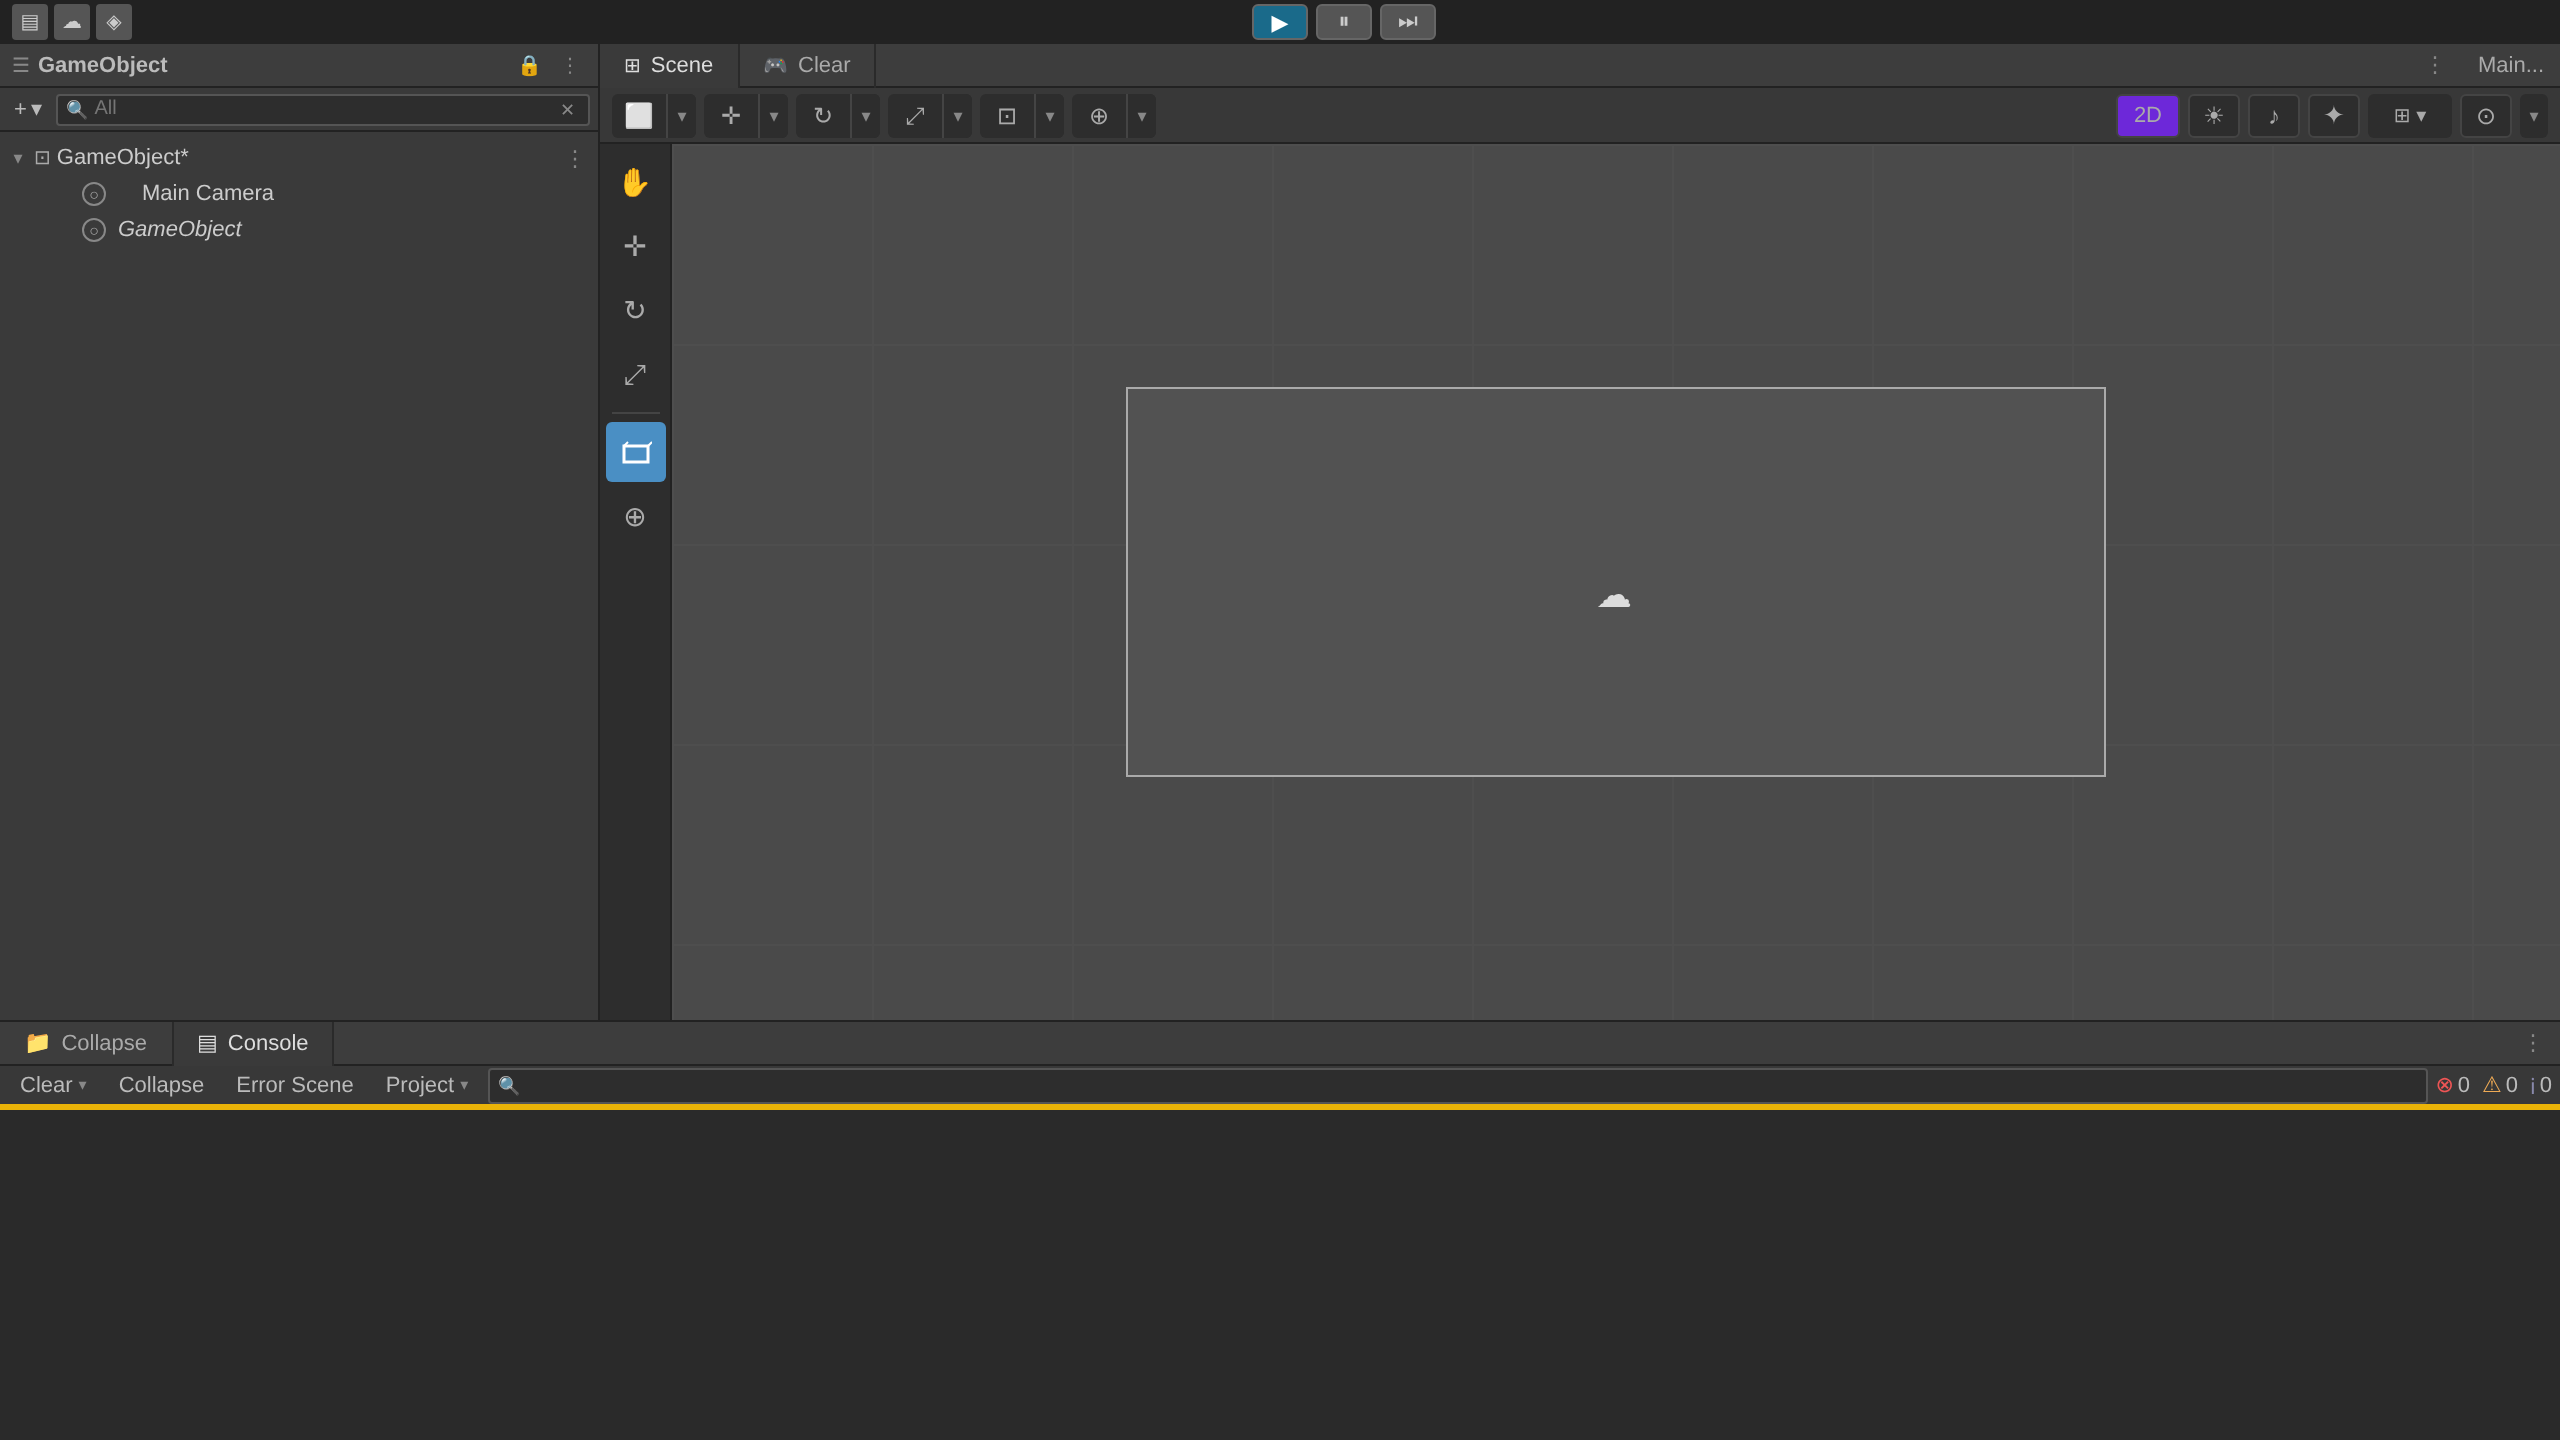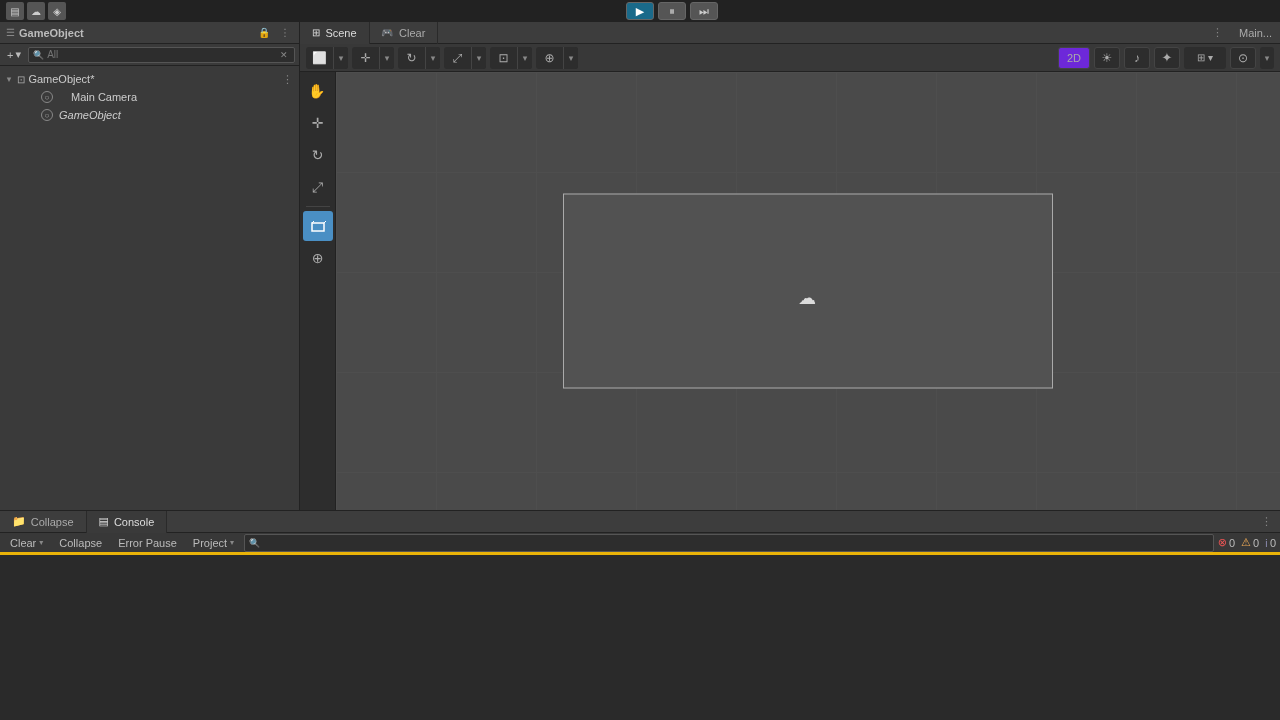--- a/index.html
+++ b/index.html
@@ -587,21 +587,21 @@
 
   <div class="console-toolbar">
     <div class="console-btn">
       <span>Clear</span>
       <span class="console-dropdown-arrow">▾</span>
     </div>
     <div class="console-btn">
       <span>Collapse</span>
     </div>
     <div class="console-btn">
-      <span>Error Pause</span>
+      <span>Error Scene</span>
     </div>
     <div class="console-btn">
       <span>Project</span>
       <span class="console-dropdown-arrow">▾</span>
     </div>
     <div class="console-search">
       <span style="font-size:9px;color:#888;">🔍</span>
       <input type="text" placeholder="" style="">
     </div>
     <div class="console-counts">

